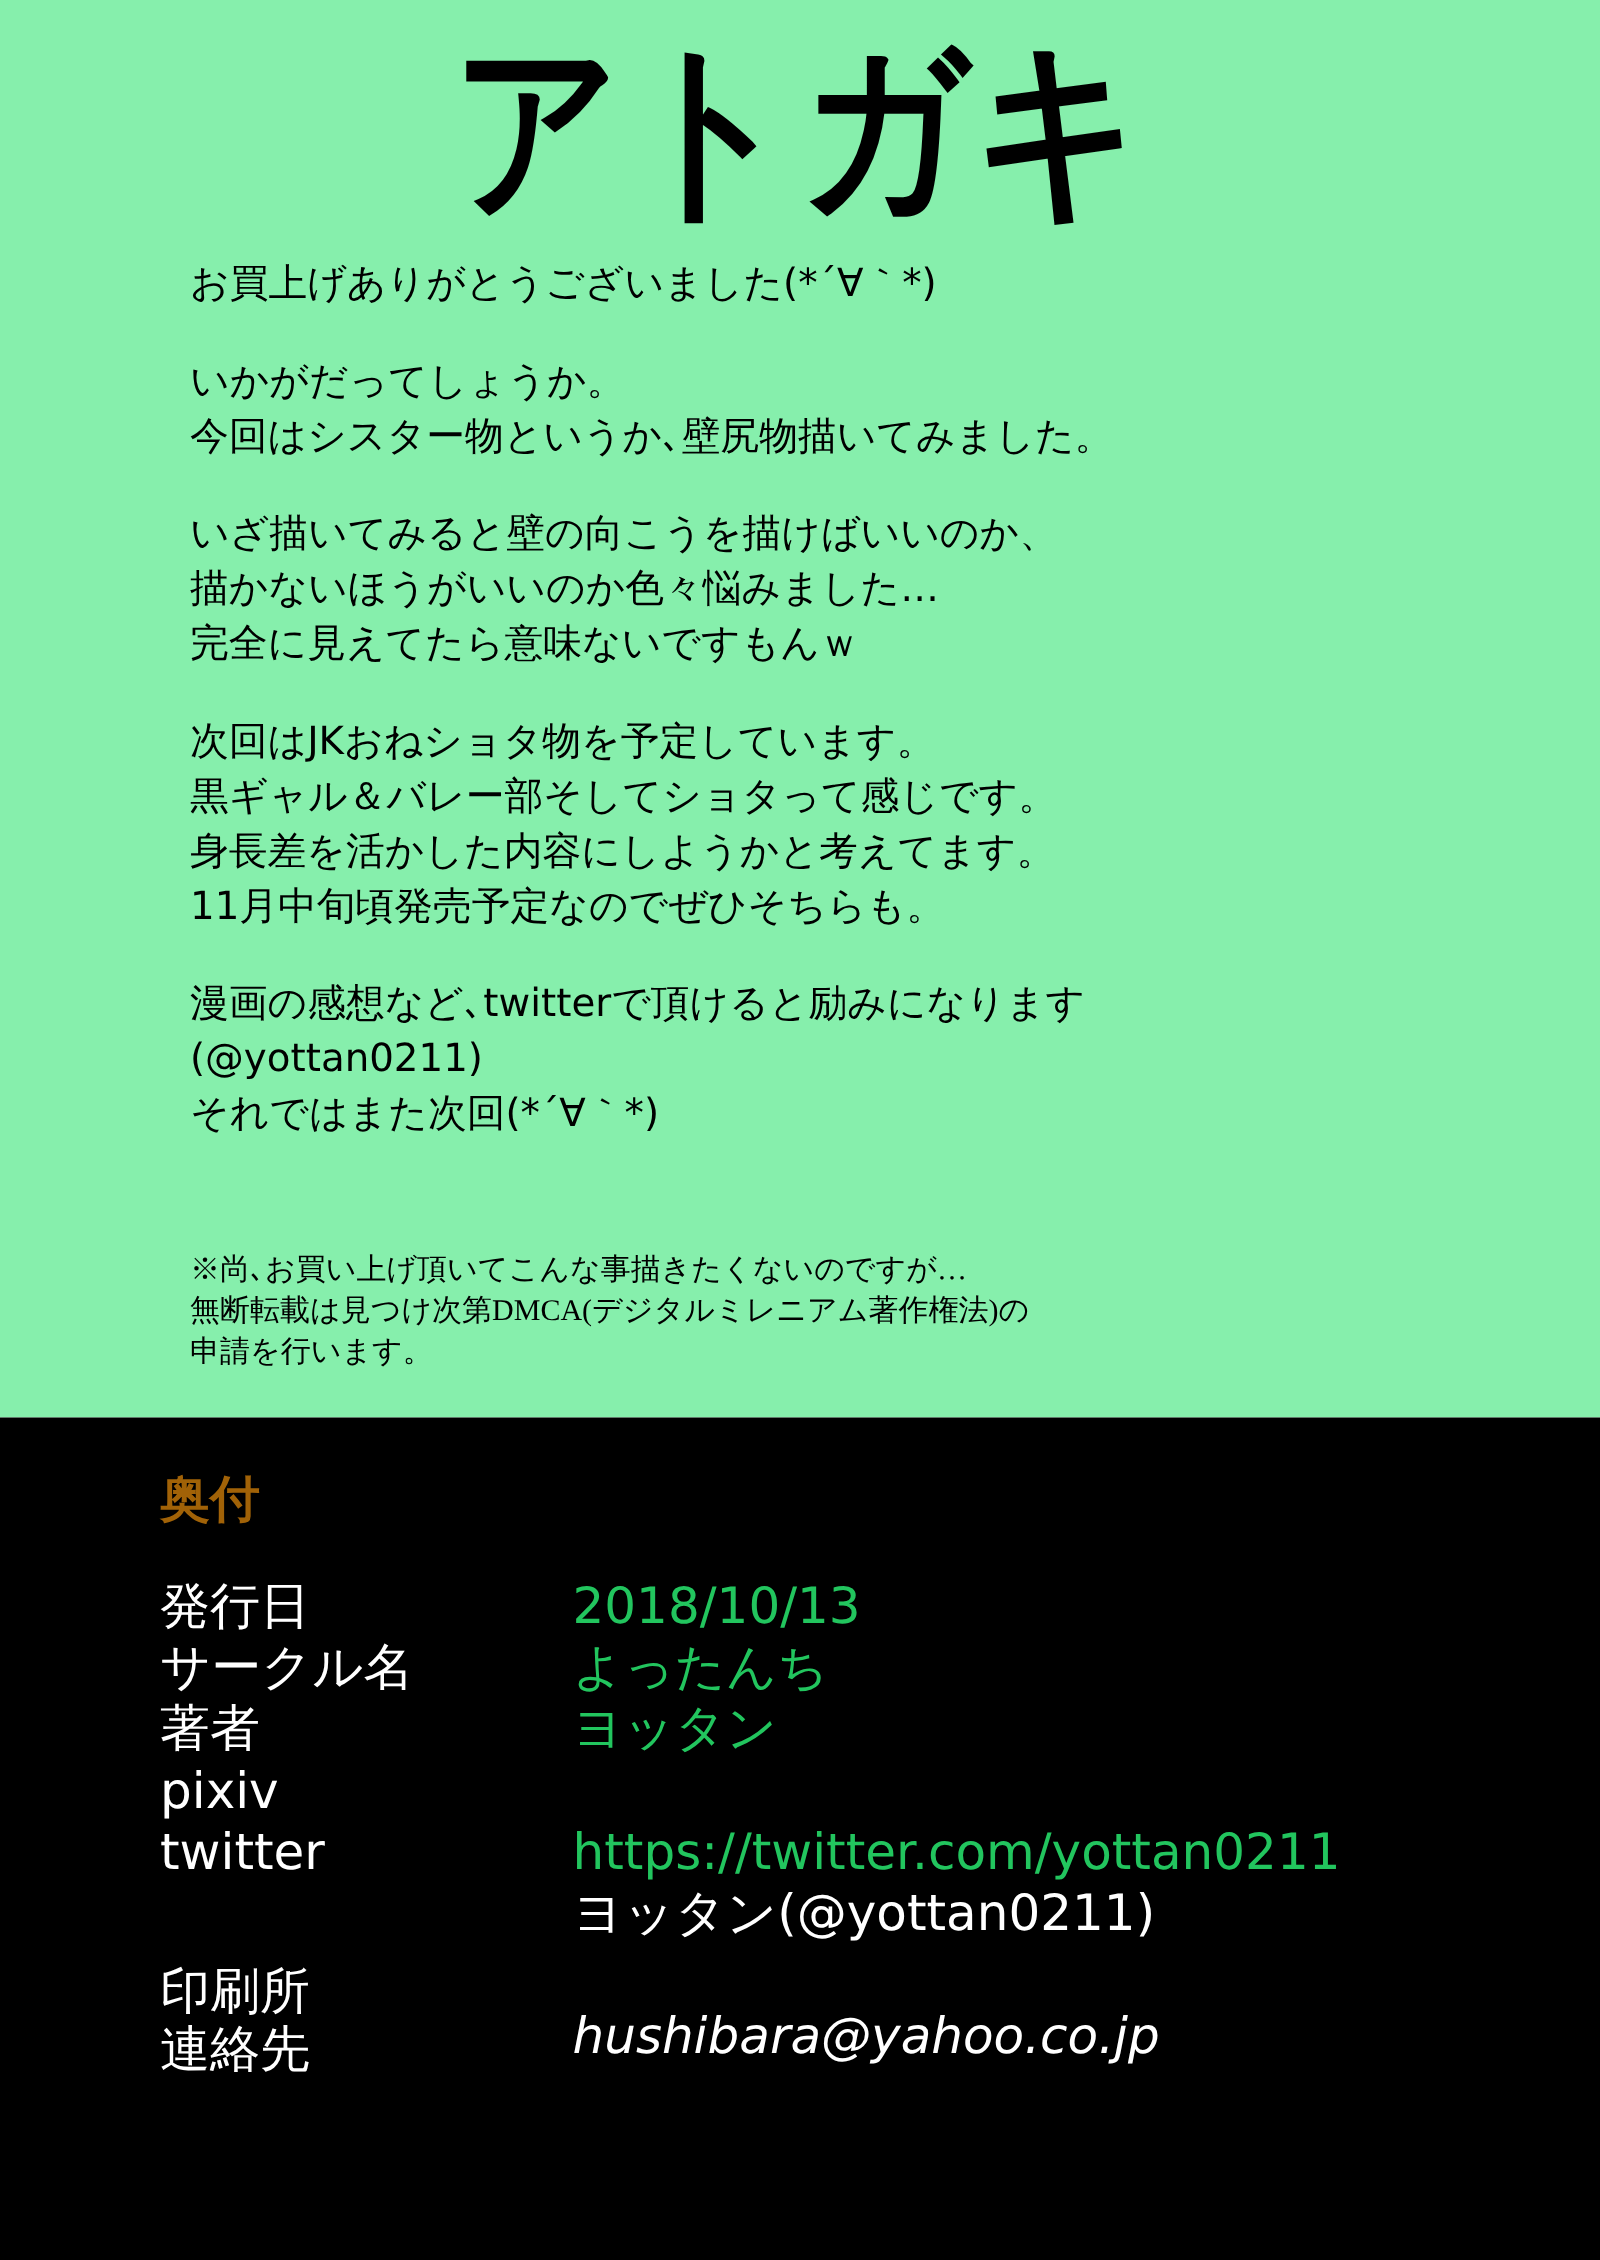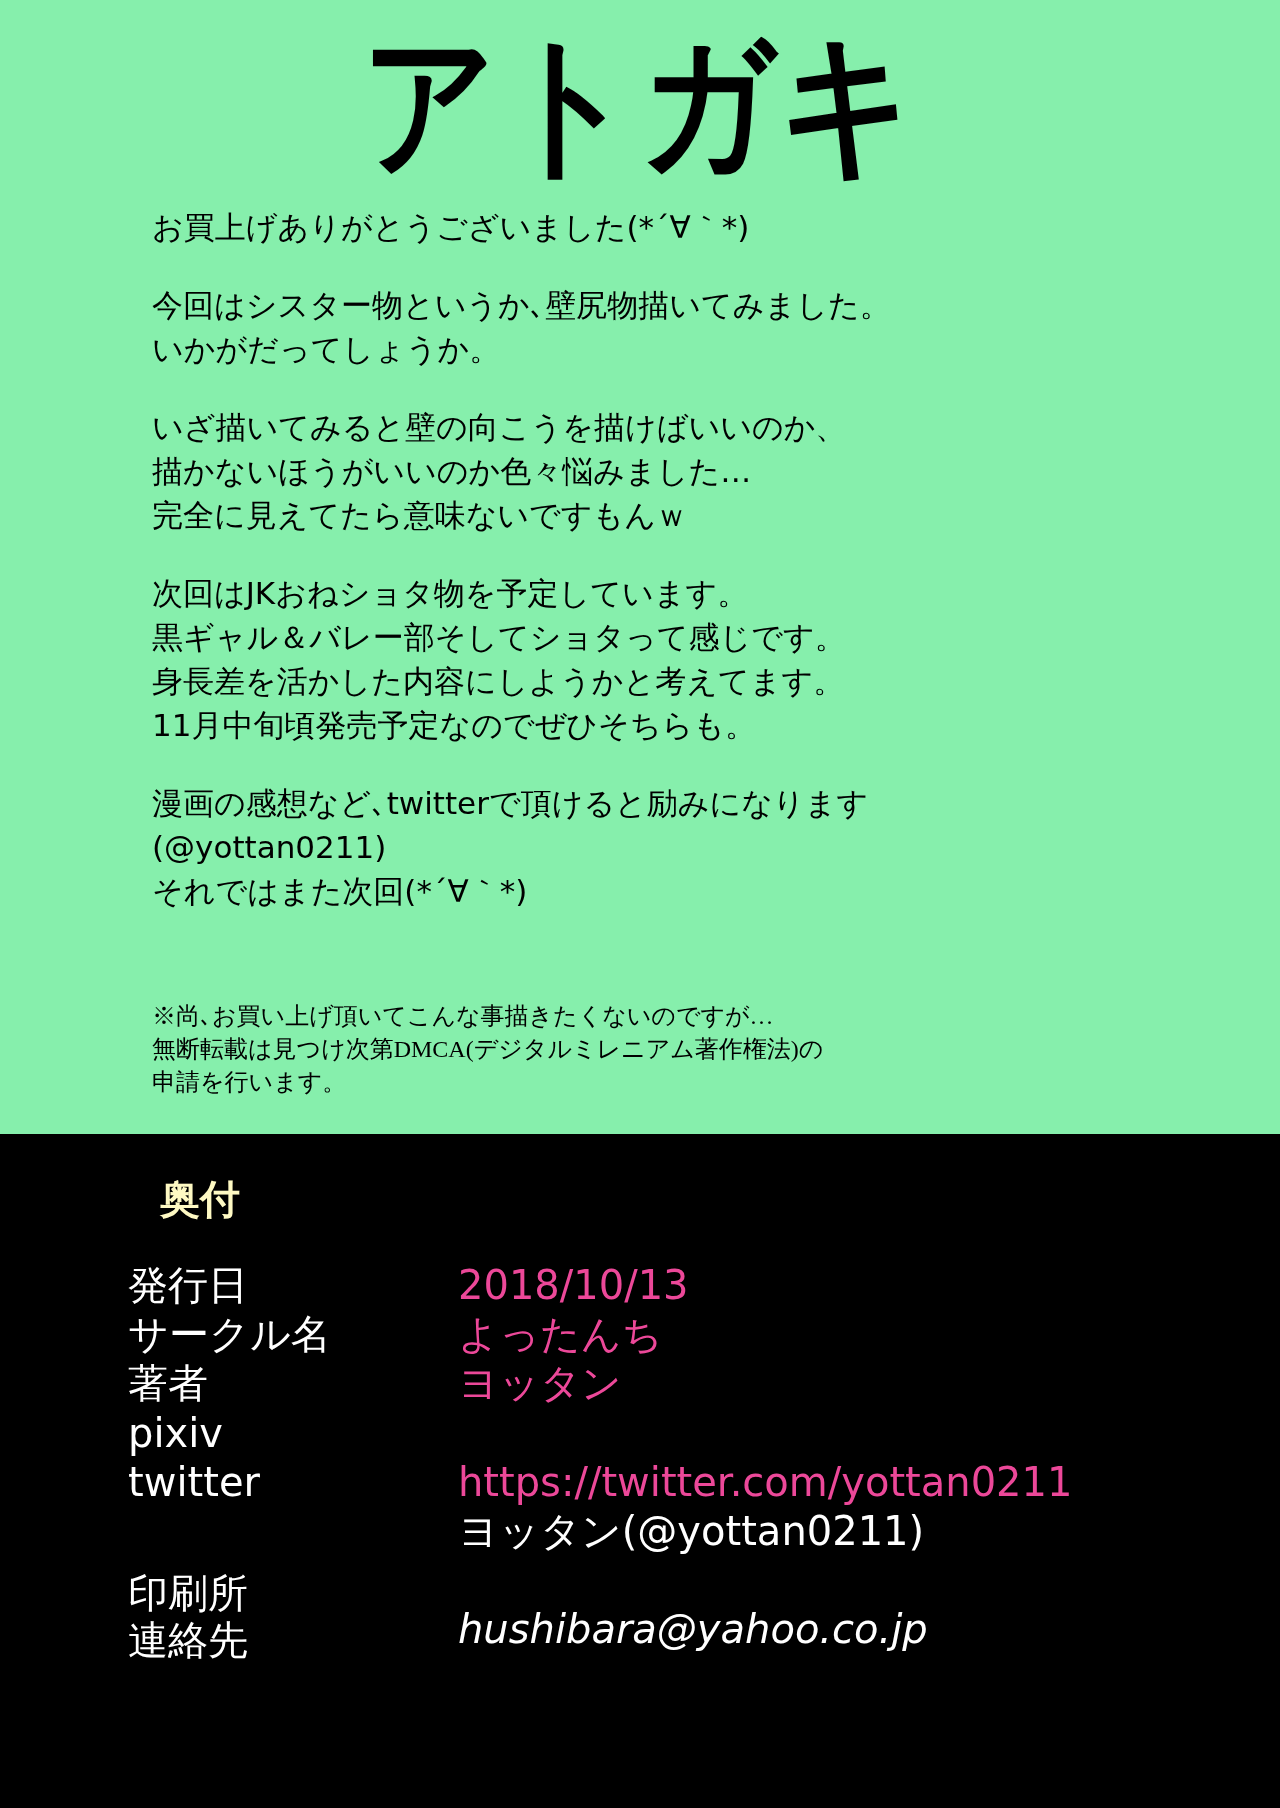--- a/index.html
+++ b/index.html
@@ -89,26 +89,25 @@
     box-sizing: border-box;
   }
 
   .colophon-heading {
     position: absolute;
     left: 128px;
     top: 38px;
     font-family: Liberation Mono, monospace;
     font-size: 40px;
     font-weight: bold;
-    color: #fef9c3;
+    color: #a16207;
     -webkit-text-stroke: 0px;
     text-shadow:
       3px 0 0 #000, -3px 0 0 #000, 0 3px 0 #000, 0 -3px 0 #000,
       2px 2px 0 #000, -2px 2px 0 #000, 2px -2px 0 #000, -2px -2px 0 #000;
-    margin-left: 32px;
   }
 
   .colophon-table {
     position: absolute;
     left: 128px;
     top: 128px;
     width: 1040px;
     font-family: "DejaVu Sans", sans-serif;
     color: #ffffff;
   }
@@ -124,21 +123,21 @@
     line-height: 1.18;
     color: #ffffff;
     text-shadow:
       3px 0 0 #000, -3px 0 0 #000, 0 3px 0 #000, 0 -3px 0 #000,
       2px 2px 0 #000, -2px 2px 0 #000, 2px -2px 0 #000, -2px -2px 0 #000;
   }
   .cval {
     flex: 1 1 auto;
     font-size: 40px;
     line-height: 1.18;
-    color: #ec4899;
+    color: #22c55e;
     text-shadow:
       3px 0 0 #000, -3px 0 0 #000, 0 3px 0 #000, 0 -3px 0 #000,
       2px 2px 0 #000, -2px 2px 0 #000, 2px -2px 0 #000, -2px -2px 0 #000;
     word-break: break-all;
   }
   .cval-extra {
     margin-left: 330px;
     font-size: 40px;
     line-height: 1.18;
     color: #ffffff;
@@ -190,22 +189,22 @@
     <span class="title-text">アトガキ</span>
   </div>
 
   <div class="body-text">
 
     <p class="para">
       <span class="ln">お買上げありがとうございました(*´∀｀*)</span>
     </p>
 
     <p class="para">
+      <span class="ln">いかがだってしょうか。</span>
       <span class="ln">今回はシスター物というか､壁尻物描いてみました。</span>
-      <span class="ln">いかがだってしょうか。</span>
     </p>
 
     <p class="para">
       <span class="ln">いざ描いてみると壁の向こうを描けばいいのか、</span>
       <span class="ln">描かないほうがいいのか色々悩みました…</span>
       <span class="ln">完全に見えてたら意味ないですもんｗ</span>
     </p>
 
     <p class="para">
       <span class="ln">次回はJKおねショタ物を予定しています。</span>

